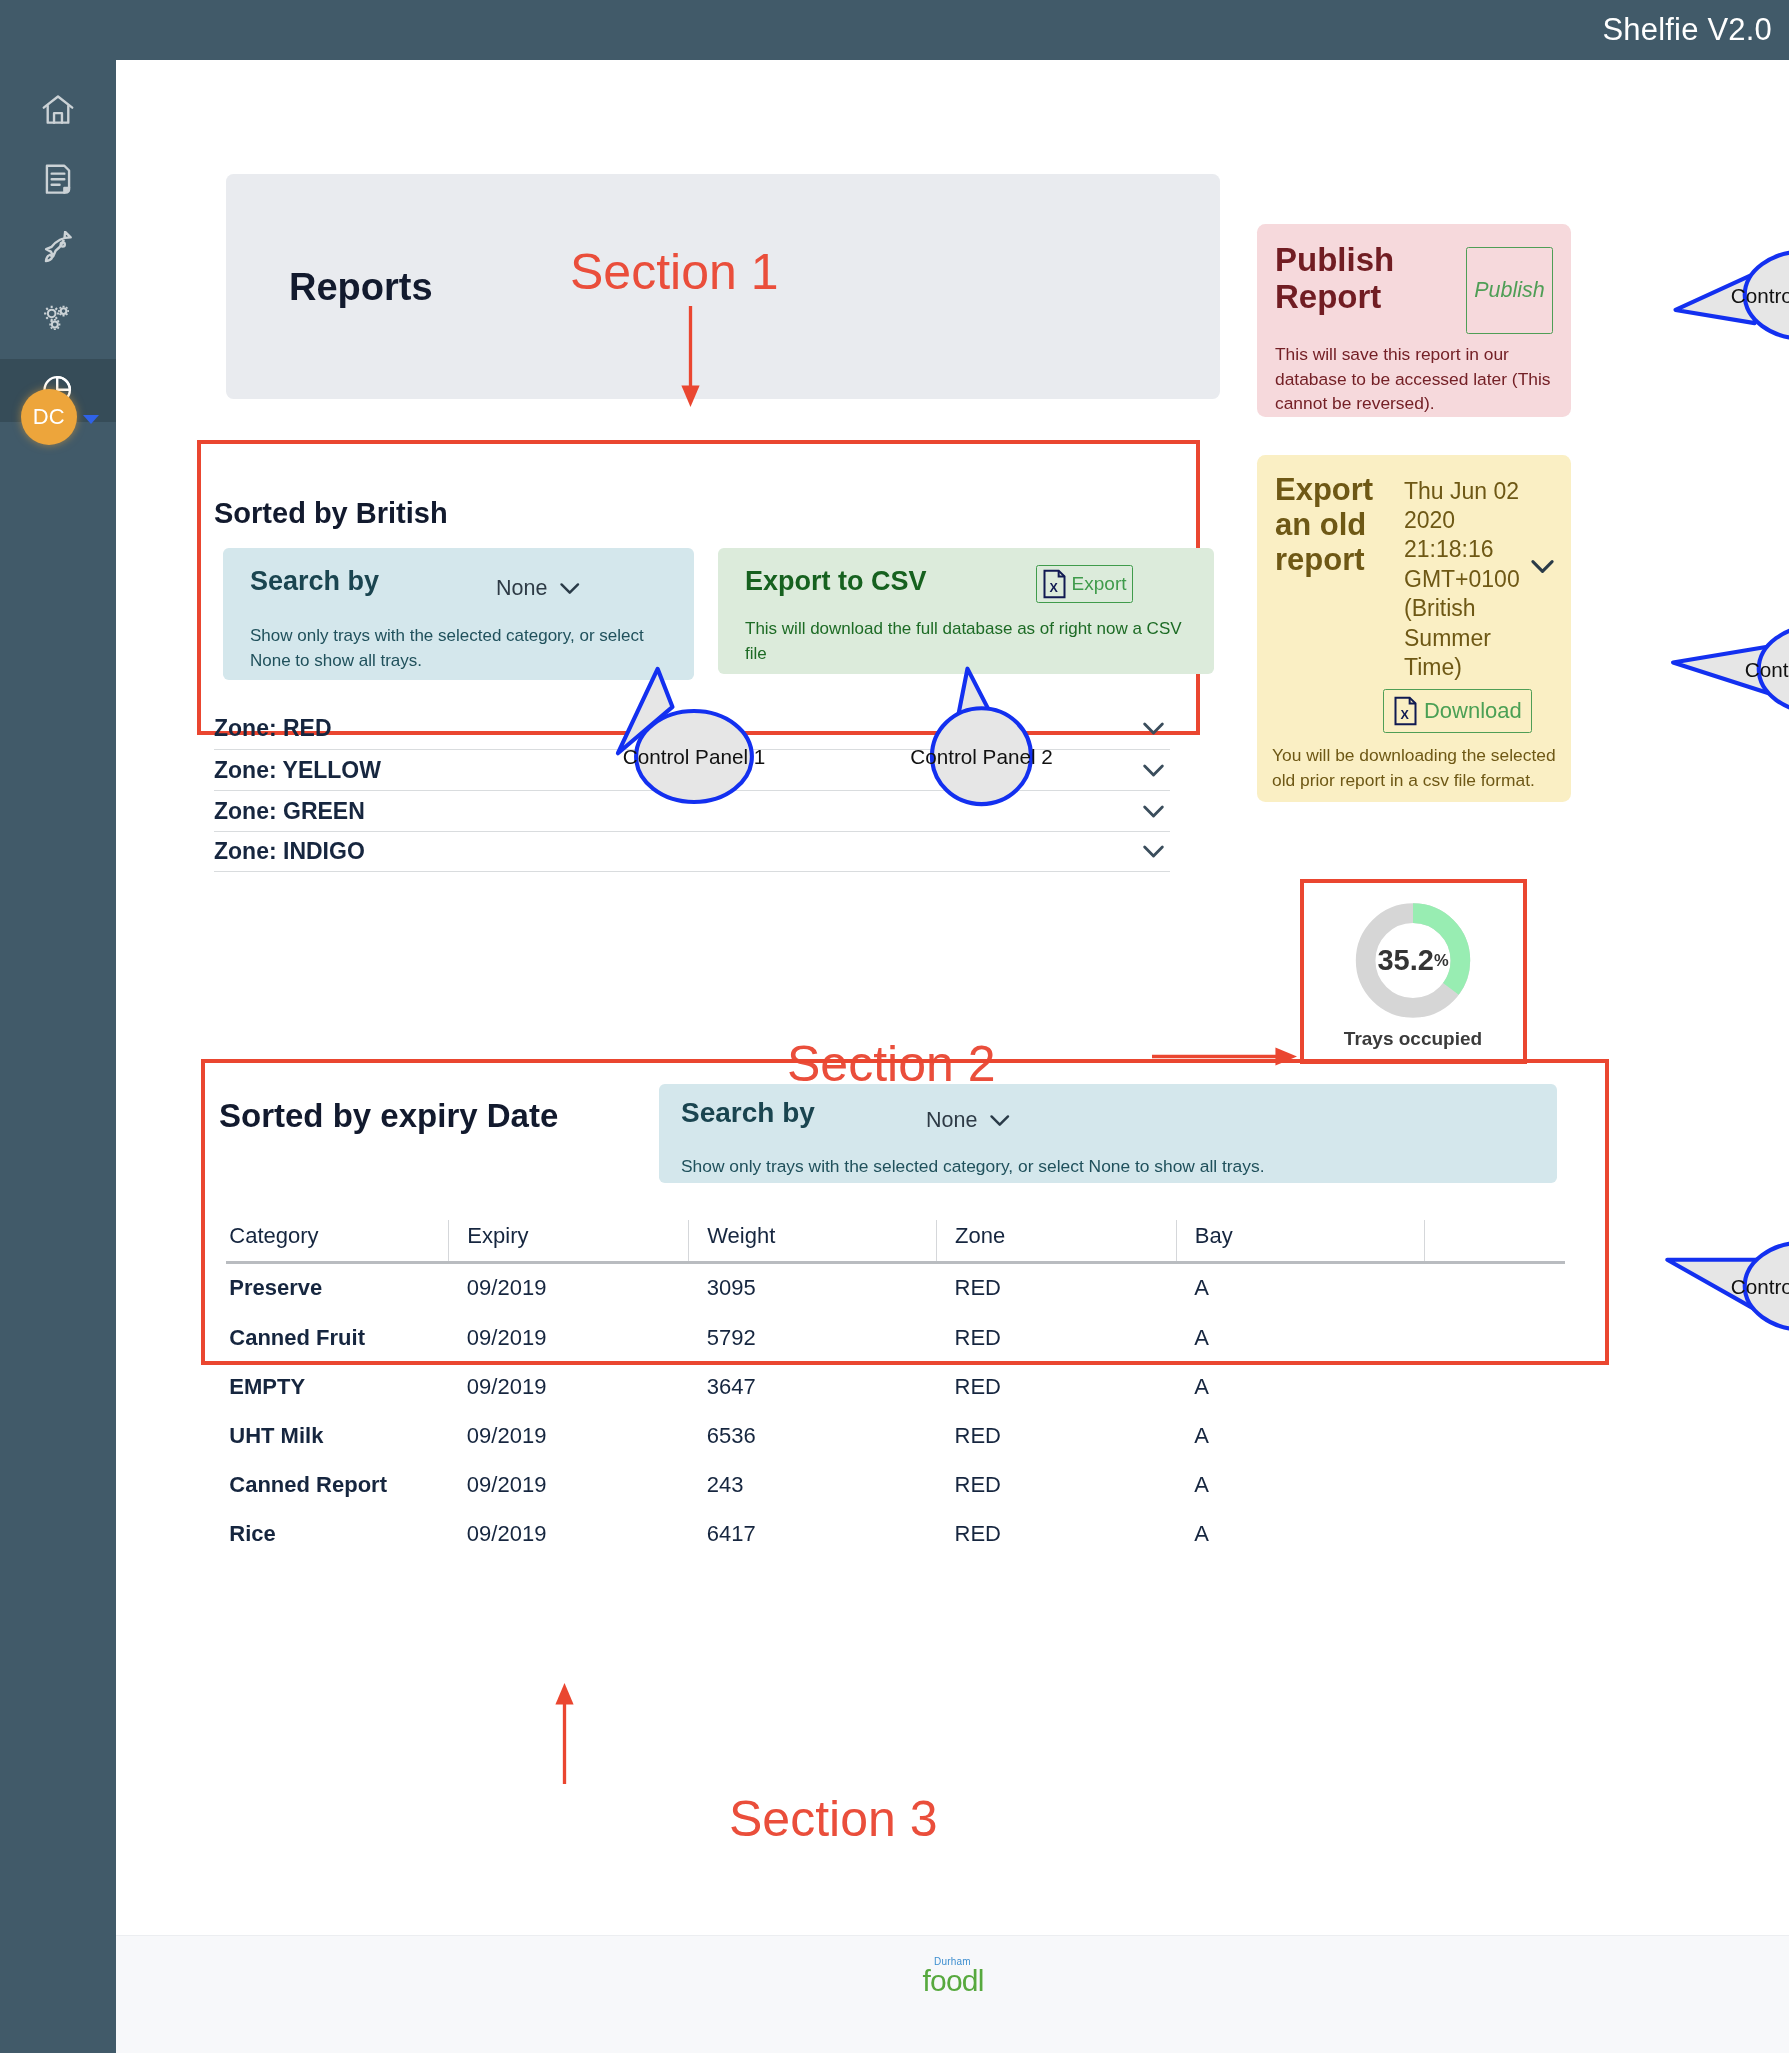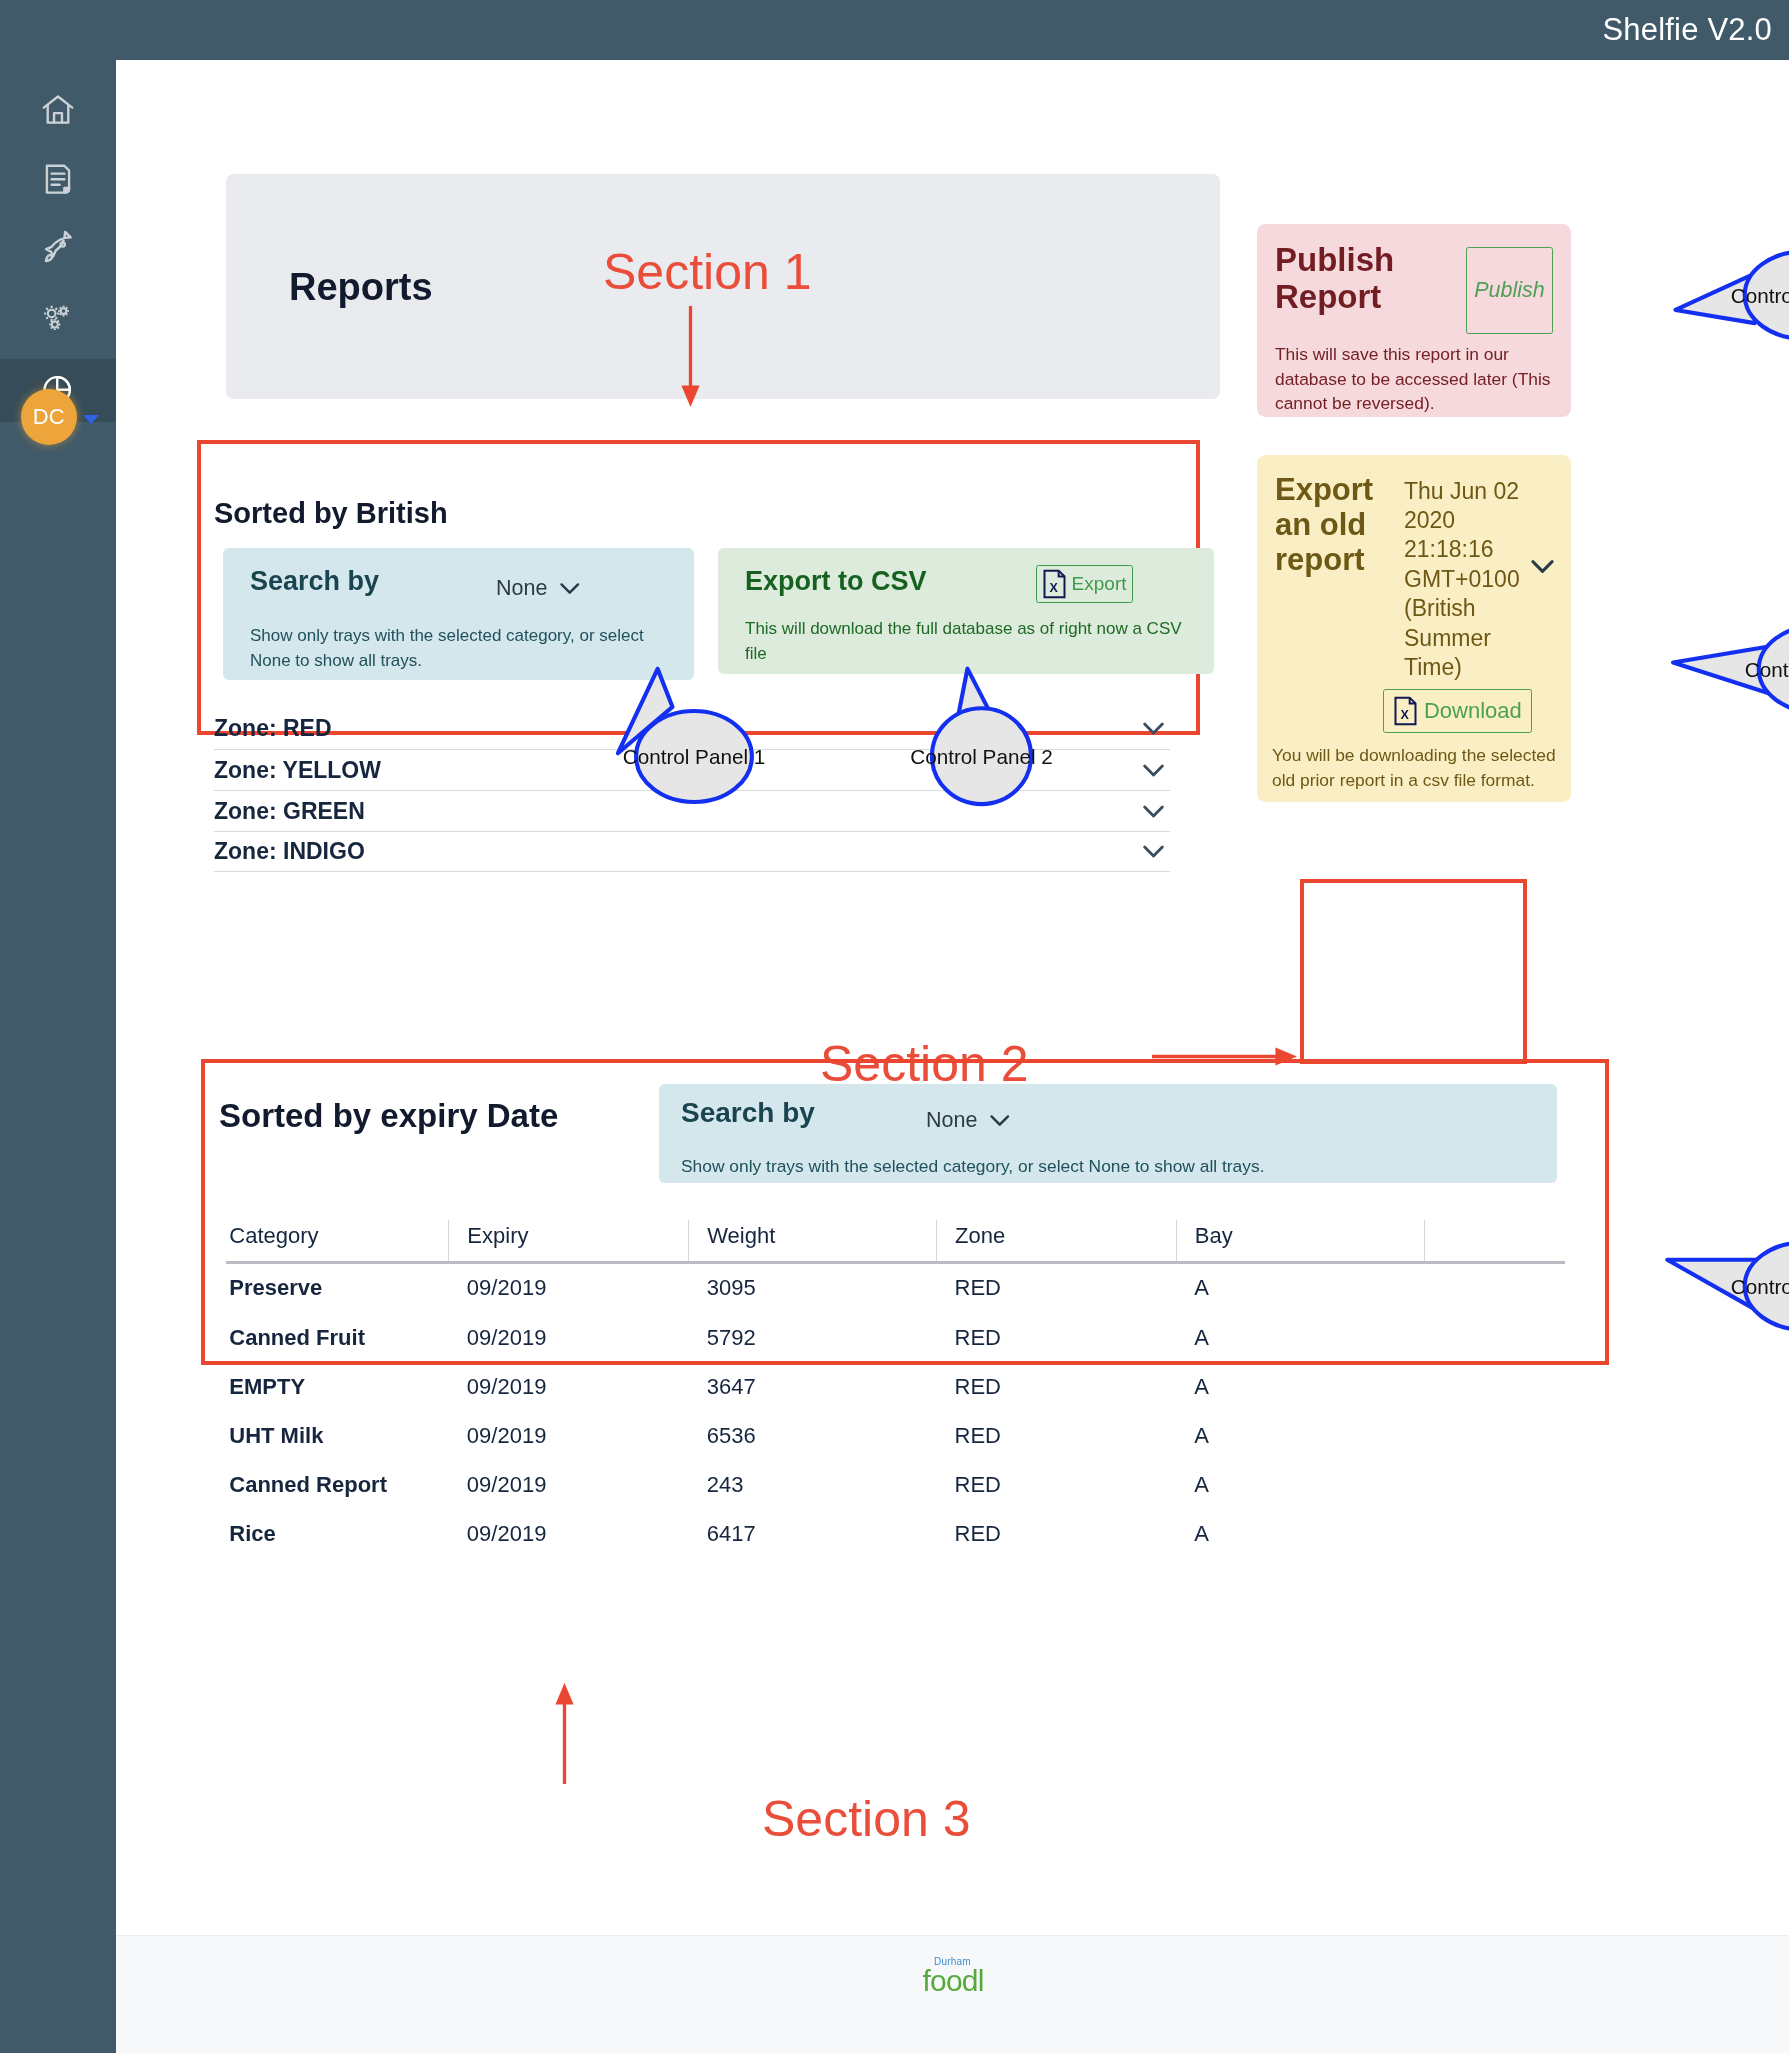--- a/index.html
+++ b/index.html
@@ -74,21 +74,20 @@
   
   .redbox { position:absolute; border:4.1px solid #EA4630; }
   #box-sec1 { left:81px;  top:380px;  width:1003px; height:295px; }
   #box-sec2 { left:1184px;top:819px;  width:227px;  height:185px; }
   #box-sec3 { left:85px; top:999px; width:1408px; height:306px; }
 
   
   .sec-label {
     position:absolute; color:#EA4E3B; font-size:50px; font-weight:400;
     white-space:nowrap;
-    margin-left:33px;
   }
   #sec1-label { left:454px; top:183px; }
   #sec2-label { left:671px; top:975px; }
   #sec3-label { left:613px; top:1730px; }
   .arrow-svg { position:absolute; }
 
   
   .s1-title {
     position:absolute; left:98px; top:437px;
     font-size:29px; font-weight:bold; color:#121A2E;
@@ -422,20 +421,33 @@
       <div class="eo-desc">You will be downloading the selected old prior report in a csv file format.</div>
     </div>
 
     <div class="sec-label" id="sec2-label">Section 2</div>
     <svg class="arrow-svg" style="left:1036px; top:984px; width:145px; height:25px;" viewBox="0 0 175 30">
       <line x1="0" y1="15" x2="152" y2="15" stroke="#EA4630" stroke-width="4"></line>
       <polygon points="175,15 149,4 149,26" fill="#EA4630"></polygon>
     </svg>
 
     <div class="redbox" id="box-sec2"></div>
+    <div class="donut-card">
+      <div class="donut-wrap">
+        <svg width="125" height="125" viewBox="0 0 42 42">
+          <circle cx="21" cy="21" r="15.915" fill="none" stroke="#D6D6D6" stroke-width="6.6"></circle>
+          <circle id="donut-arc" cx="21" cy="21" r="15.915" fill="none" stroke="#98EDB2" stroke-width="6.6" stroke-dasharray="35.2 64.8" stroke-dashoffset="0" transform="rotate(-90 21 21)"></circle>
+        </svg>
+        <div class="donut-center">
+          <span class="donut-value">35.2</span>
+          <span class="donut-pct">%</span>
+        </div>
+      </div>
+      <div class="donut-caption">Trays occupied</div>
+    </div>
 
     <div class="redbox" id="box-sec3"></div>
     <div class="s3-title">Sorted by expiry Date</div>
 
     <div class="panel-search2">
       <div class="panel-head">
         <span class="panel-head-title">Search by</span>
       </div>
       <div class="dd-value">
         <span>None</span>

